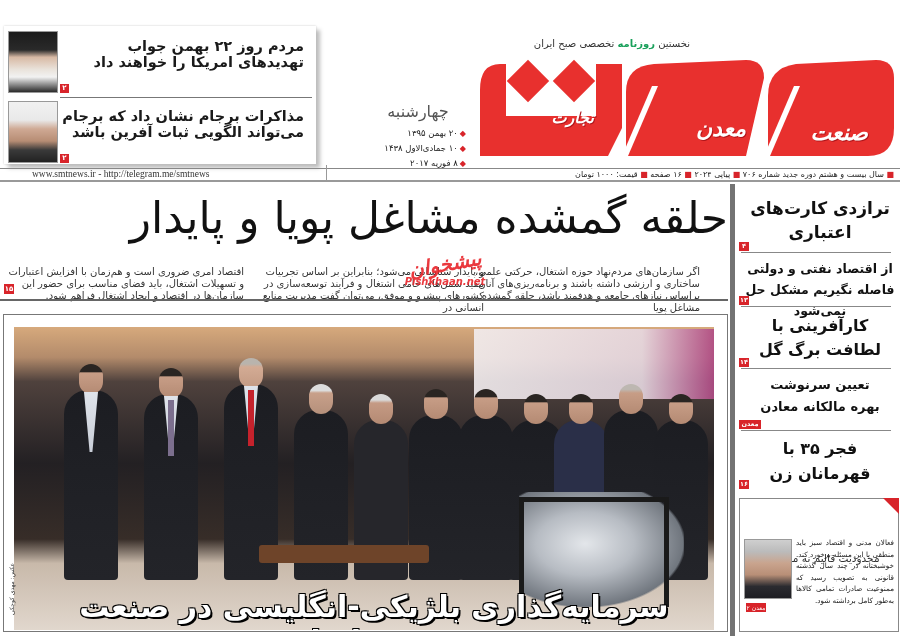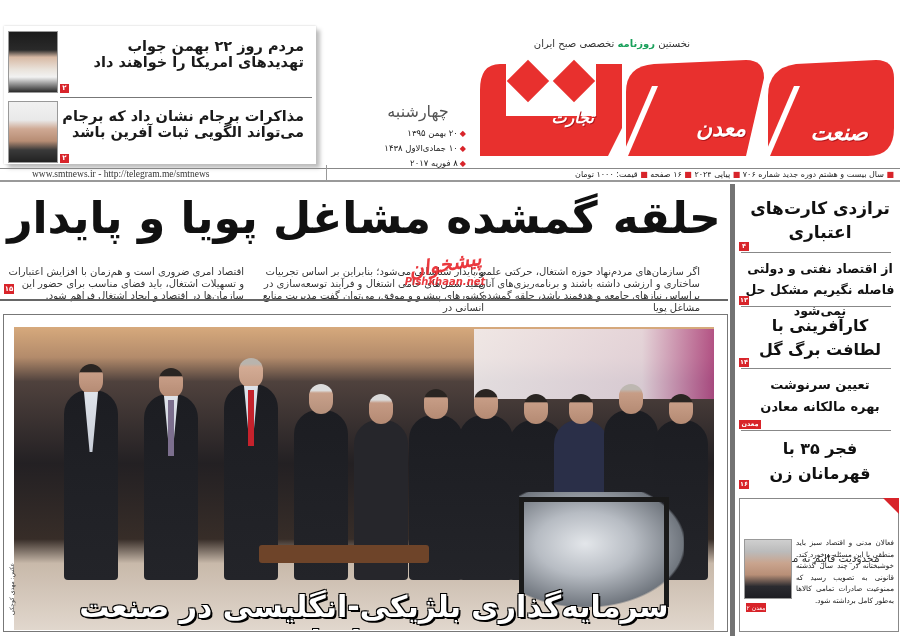--- a/index.html
+++ b/index.html
@@ -61,22 +61,22 @@
   }
   .strip .issue {
     position: absolute; right: 6px; top: 1px; direction: rtl; font-size: 8px; color: #222;
   }
   .strip .issue .sq { color: #d8242a; }
   .strip .tick { position: absolute; left: 326px; top: -4px; width: 1px; height: 17px; background: #999; }
 
   
   .main-col { position: absolute; left: 0; top: 186px; width: 728px; height: 450px; }
   .headline {
-    position: absolute; left: 0; top: 6px; width: 728px; text-align: center; direction: rtl;
-    font-size: 44px; font-weight: bold; color: #111; letter-spacing: -1px;
+    position: absolute; left: 0; top: 6px; width: 728px; text-align: right; direction: rtl;
+    font-size: 44px; font-weight: normal; color: #111; letter-spacing: -1px;
     font-family: "DejaVu Sans", sans-serif;
   }
   .lede {
     position: absolute; top: 80px; direction: rtl; text-align: right; font-size: 10px; line-height: 12px; color: #333;
   }
   .lede.c1 { left: 464px; width: 236px; }
   .lede.c2 { left: 248px; width: 236px; }
   .lede.c3 { left: 4px; width: 240px; }
   .lede-pg {
     position: absolute; left: 4px; top: 98px; width: 10px; height: 10px; background: #d8242a;

